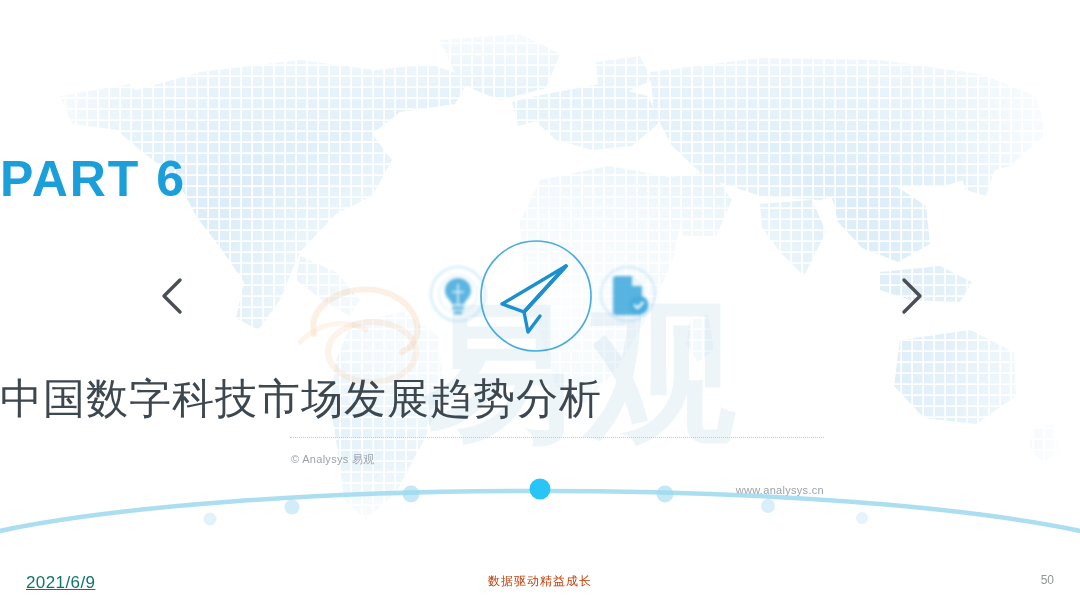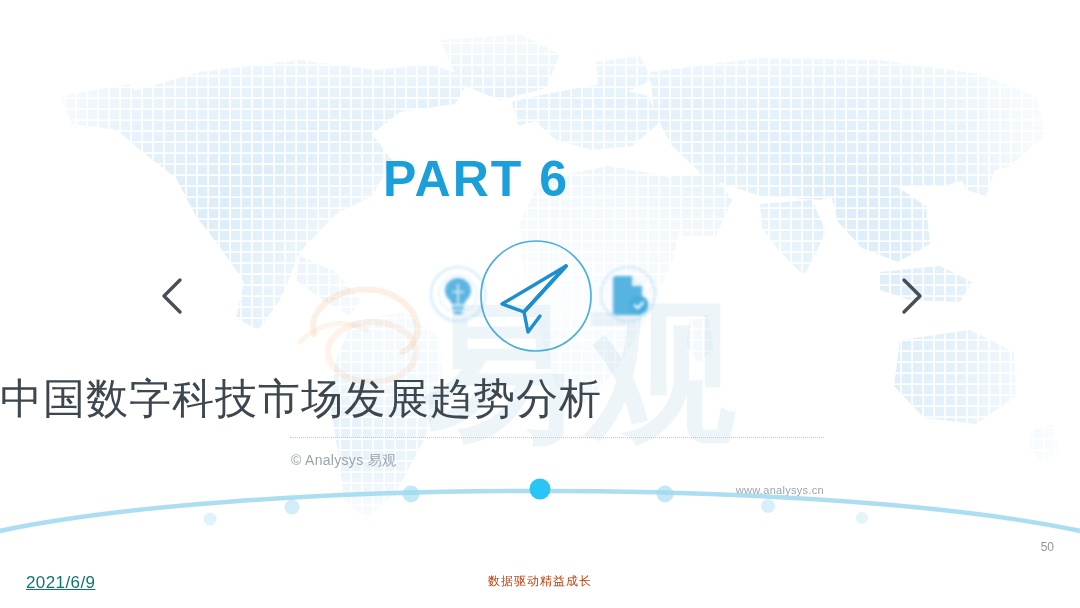--- a/index.html
+++ b/index.html
@@ -64,21 +64,21 @@
     pointer-events: none;
     user-select: none;
     filter: blur(0.4px);
   }
 
   
   .part-title {
     position: absolute;
     left: 0; top: 150px;
     width: 952px;
-    text-align: center;
+    text-align: left;
     font-size: 50px;
     font-weight: 700;
     letter-spacing: 2px;
     color: #1B9FDA;
   }
 
   
   .icon-cluster {
     position: absolute;
     left: 418px; top: 238px;
@@ -115,21 +115,21 @@
   .credit-rule {
     position: absolute;
     left: 290px; top: 437px;
     width: 534px; height: 0;
     border-top: 1px dotted #b8c2cc;
     opacity: 0.85;
   }
   .credit-left {
     position: absolute;
     left: 291px; top: 452px;
-    font-size: 14px;
+    font-size: 11px;
     color: #9aa3ab;
     letter-spacing: 0.3px;
   }
   .credit-right {
     position: absolute;
     left: 624px; top: 452px;
     width: 200px;
     text-align: right;
     font-size: 11px;
     color: #9aa3ab;
@@ -169,21 +169,21 @@
     position: absolute;
     left: 0; top: 573px;
     width: 1080px;
     text-align: center;
     font-size: 12px;
     color: #c2410c;
     letter-spacing: 1px;
   }
   .footer-page {
     position: absolute;
-    right: 26px; top: 540px;
+    right: 26px; top: 573px;
     font-size: 12px;
     color: #8d949b;
   }
 </style>
 </head>
 <body>
 
 <div id="slide">
 
   <div class="map-layer">

